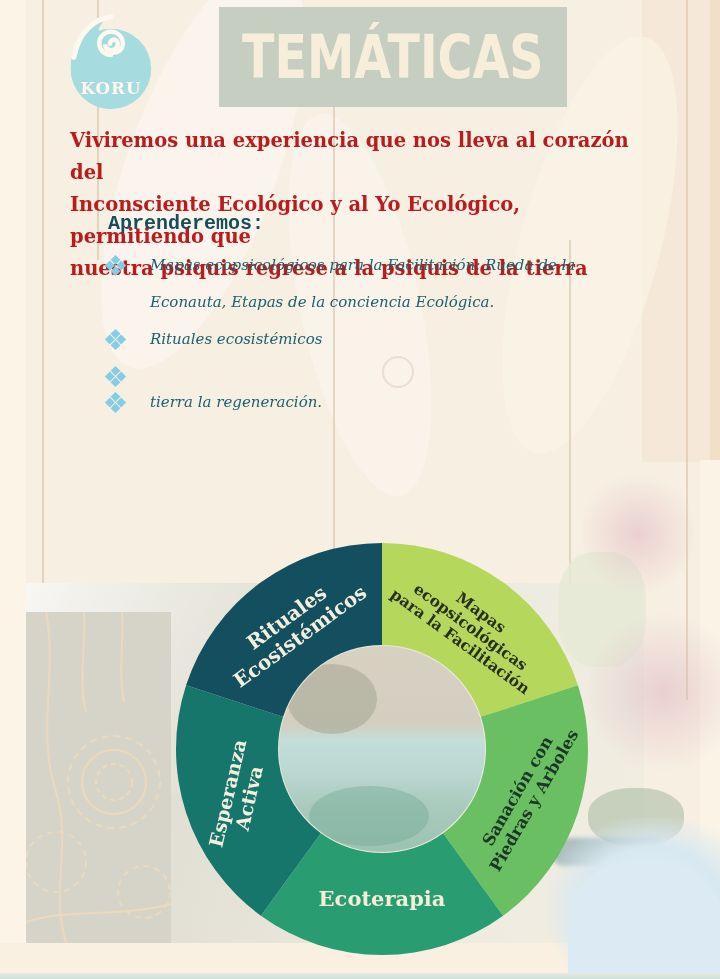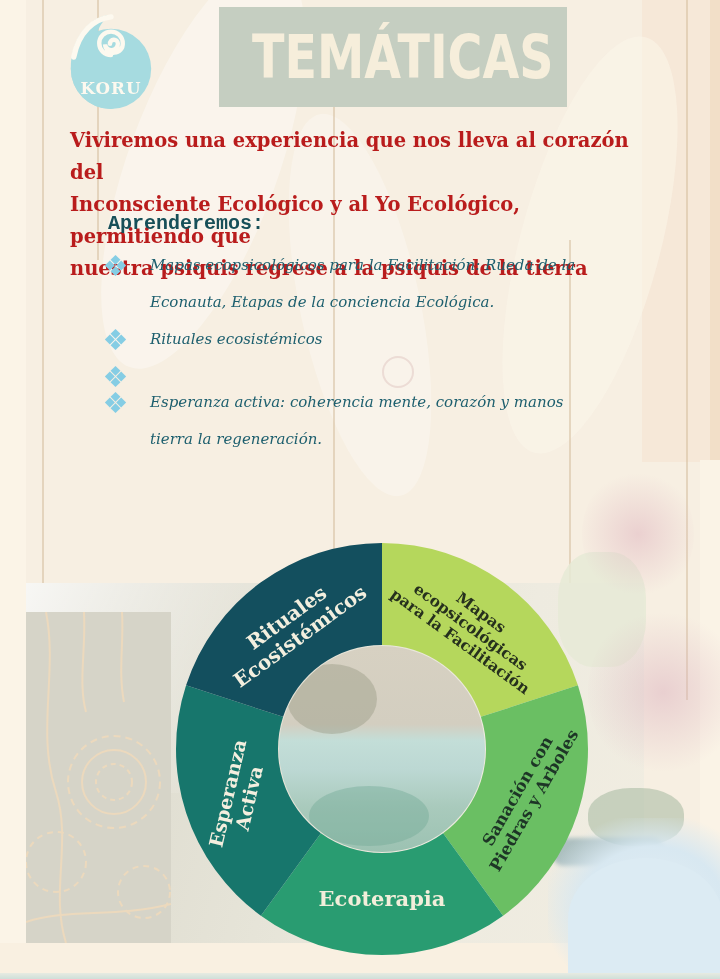--- a/index.html
+++ b/index.html
@@ -41,21 +41,21 @@
      background:radial-gradient(ellipse at 60% 55%,#e3eef4 0%,#d8e8f1 48%,rgba(216,232,241,0) 75%);}
   .blue-flower2{left:568px;top:858px;width:155px;height:122px;background:#dcebf3;border-radius:50% 50% 0 0;}
   .blue-dark-band{left:552px;top:838px;width:112px;height:28px;background:#5f8b9b;opacity:.45;border-radius:12px;filter:blur(2px);}
   .hole-landscape{left:279px;top:646px;width:206px;height:206px;border-radius:50%;overflow:hidden;
      background:linear-gradient(180deg,#d7d1c2 0%,#d3cec0 38%,#c3ded8 46%,#bcd8d3 60%,#a9cabc 78%,#9cc2b2 100%);}
   .hole-moss{position:absolute;left:8px;top:18px;width:90px;height:70px;background:#8a8d75;opacity:.35;border-radius:50%;}
   .hole-leafdark{position:absolute;left:30px;top:140px;width:120px;height:60px;background:#6fa893;opacity:.4;border-radius:50%;}
 
   
   .title-band{left:219px;top:7px;width:348px;height:100px;background:#c5cec1;
-     display:flex;align-items:center;}
+     display:flex;align-items:center;justify-content:center;}
   .title-band h1{margin:0;font-family:"DejaVu Sans", sans-serif;font-weight:800;
      font-size:58px;color:#f6eedb;letter-spacing:0;transform:scaleX(.82) scaleY(1.05);transform-origin:center;}
   .koru{left:62px;top:10px;width:98px;height:102px;}
 
   
   .intro{left:70px;top:125px;width:580px;color:#b91c1c;
      font-weight:bold;font-size:19.5px;line-height:32px;}
   .learn-heading{left:108px;top:212px;color:#174f58;font-weight:bold;font-size:20px;font-family:Liberation Mono, monospace;}
 
   
@@ -170,21 +170,20 @@
         </span>
       </div>
       <div class="li">
         <span class="diamond">
           <i></i>
           <i></i>
           <i></i>
           <i></i>
         </span>
         <div class="li-text">
-          <div>Esperanza activa: coherencia mente, corazón y manos</div>
           <div>tierra la regeneración.</div>
         </div>
       </div>
     </div>
 
   <svg class="abs donut" viewBox="0 0 420 420">
       <path d="M210 4 A206 206 0 0 1 405.9176423568016 146.34249915876083 L308.909877694696 177.86223258500547 A104 104 0 0 0 210 106 Z" fill="#b5d75c"></path>
       <text transform="translate(298.75557309616346 87.83843384938294) rotate(36)" fill="#26301d" font-size="15.5" font-weight="600" text-anchor="middle"><tspan x="0" y="-12.399999999999999">Mapas</tspan><tspan x="0" y="5.425000000000001">ecopsicológicas</tspan><tspan x="0" y="23.25">para la Facilitación</tspan></text>
       <path d="M405.9176423568016 146.34249915876083 A206 206 0 0 1 331.0837619722495 376.65750084123914 L271.1296662384172 294.1377674149945 A104 104 0 0 0 308.909877694696 177.86223258500547 Z" fill="#6abf63"></path>
       <text transform="translate(353.6095339605682 256.66156615061703) rotate(-60)" fill="#1d3526" font-size="16.5" font-weight="600" text-anchor="middle"><tspan x="0" y="-3.7124999999999995">Sanación con</tspan><tspan x="0" y="15.2625">Piedras y Arboles</tspan></text>

